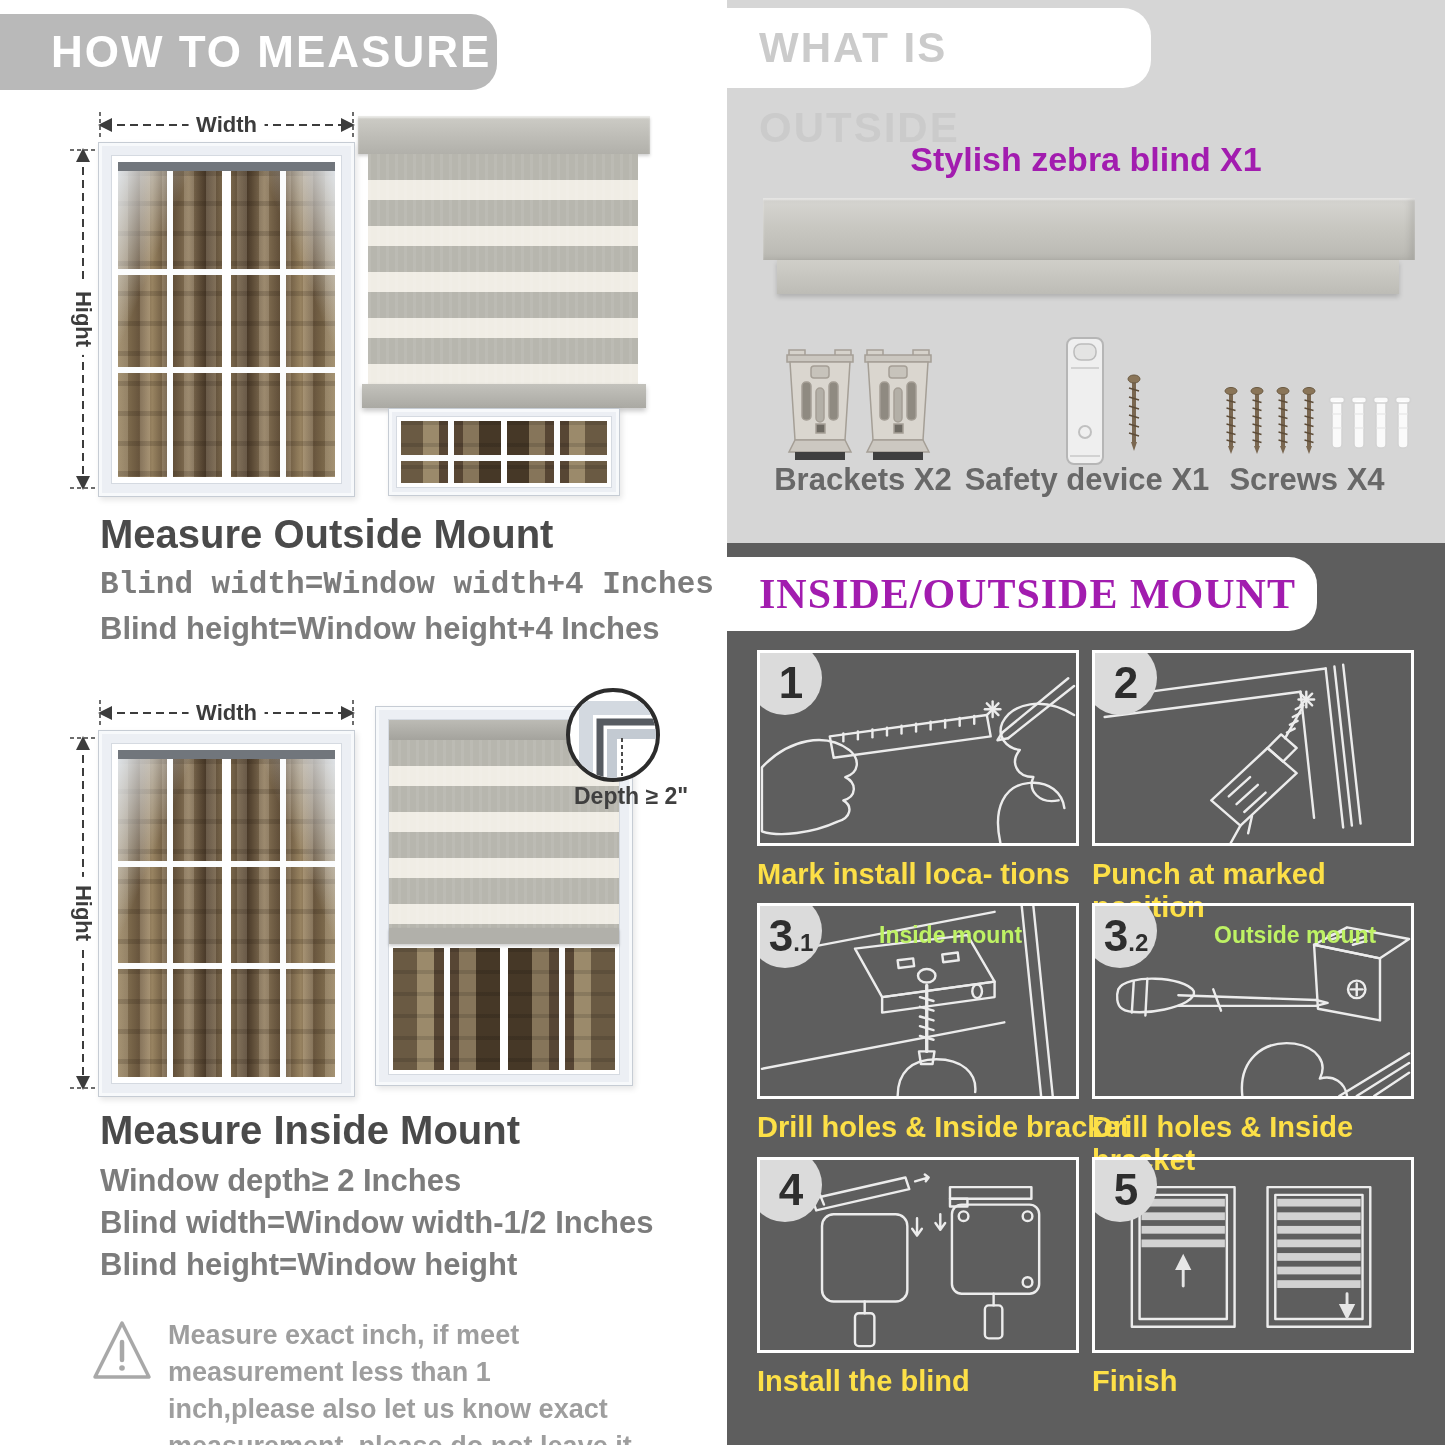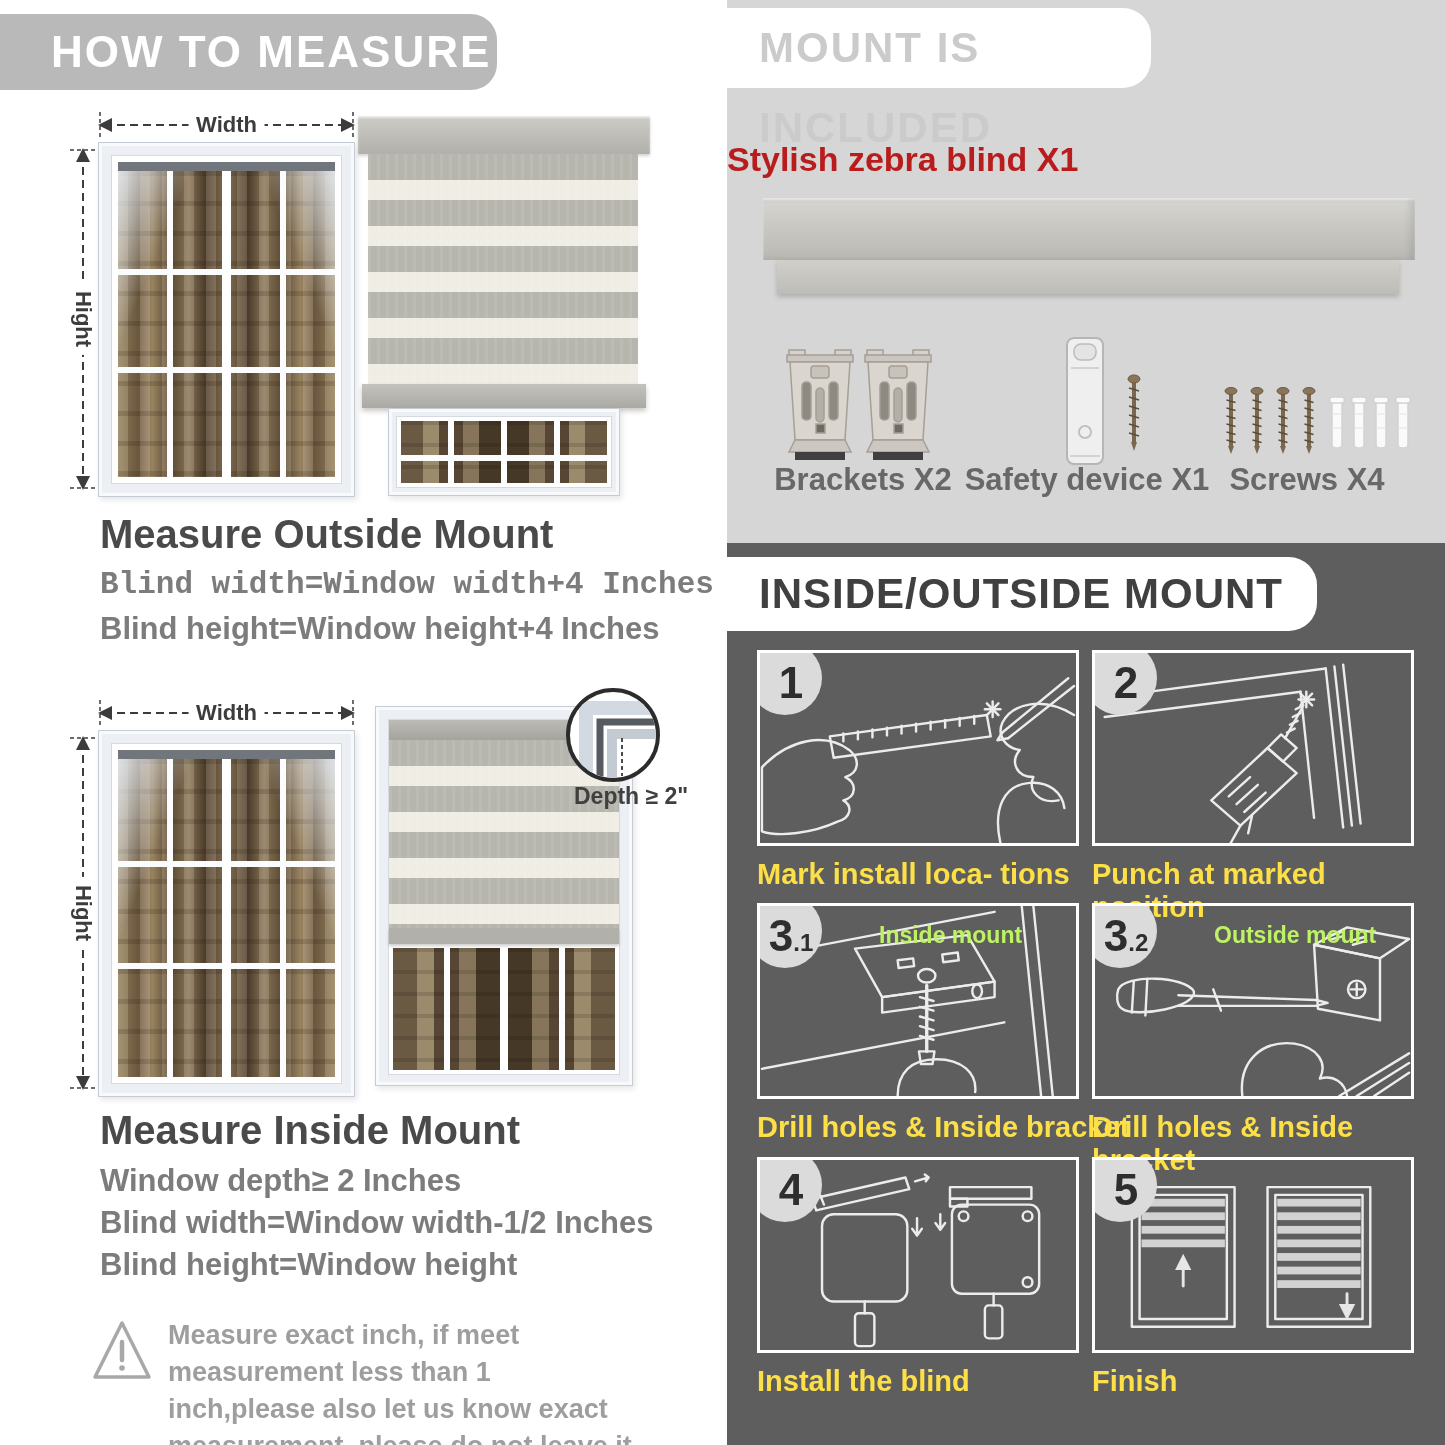--- a/index.html
+++ b/index.html
@@ -59,34 +59,34 @@
   .depth-label{left:574px;top:783px;font-weight:bold;font-size:23px;color:#3f3f3f;}
 
   .note-text{left:168px;top:1317px;width:470px;font-weight:bold;font-size:27px;
     line-height:37px;color:#9e9e9e;}
 
   
   .panel-light{left:727px;top:0;width:718px;height:543px;background:#d6d6d6;}
   .banner-white{position:absolute;left:0;top:8px;width:424px;height:80px;background:#fff;
     border-radius:0 28px 28px 0;color:#cbcbcb;font-weight:bold;font-size:42px;
     line-height:80px;padding-left:32px;letter-spacing:2px;box-sizing:border-box;}
-  .product-label{position:absolute;left:0;top:140px;width:100%;
-    font-weight:bold;font-size:34px;color:#b91c1c;}
+  .product-label{position:absolute;left:0;top:140px;width:100%;text-align:center;
+    font-weight:bold;font-size:34px;color:#a21caf;}
   .cassette-main{position:absolute;left:36px;top:198px;width:652px;height:62px;
     background:linear-gradient(180deg,#d7d6d2 0%,#c9c8c2 45%,#b9b8b2 100%);
     box-shadow:inset -5px 0 7px rgba(0,0,0,.10), inset 0 2px 2px rgba(255,255,255,.65);}
   .cassette-lip{position:absolute;left:50px;top:260px;width:622px;height:34px;
     background:linear-gradient(180deg,#d0cfc9,#bdbcb6);box-shadow:0 3px 5px rgba(0,0,0,.18);}
   .item-label{position:absolute;top:462px;text-align:center;font-weight:bold;
     font-size:31px;color:#686868;}
 
   .panel-dark{left:727px;top:543px;width:718px;height:902px;background:#5e5e5e;}
   .banner-white2{position:absolute;left:0;top:14px;width:590px;height:74px;background:#fff;
-    border-radius:0 28px 28px 0;color:#404040;font-weight:bold;font-size:42px;
-    line-height:74px;padding-left:32px;letter-spacing:1px;box-sizing:border-box;}
+    border-radius:0 28px 28px 0;color:#a21caf;font-weight:bold;font-size:42px;
+    line-height:74px;padding-left:32px;letter-spacing:1px;box-sizing:border-box;font-family:Liberation Serif, serif;}
   .cell{position:absolute;width:322px;height:196px;border:3px solid #fff;
     box-sizing:border-box;overflow:hidden;}
   .badge{position:absolute;left:-12px;top:-12px;width:74px;height:74px;border-radius:50%;
     background:#dbdbdb;color:#2e2e2e;font-weight:bold;font-size:44px;
     display:flex;align-items:center;justify-content:center;
     padding:10px 0 0 12px;box-sizing:border-box;z-index:4;}
   .badge .sub{font-size:24px;margin-top:14px;}
   .tag{position:absolute;left:84px;top:16px;color:#bef264;font-weight:bold;font-size:23px;z-index:4;margin-left:35px;}
   .art{position:absolute;inset:0;}
   .caption{position:absolute;color:#fde047;font-weight:bold;font-size:29px;}
@@ -243,21 +243,21 @@
   <div class="abs" style="left:92px;top:1318px;width:60px;height:66px;">
     <svg width="60" height="66" viewBox="0 0 60 66">
       <path d="M30,5 L57,59 L3,59 Z" fill="none" stroke="#a8a8a8" stroke-width="3.5" stroke-linejoin="round"></path>
       <line x1="30" y1="24" x2="30" y2="42" stroke="#a8a8a8" stroke-width="4.5" stroke-linecap="round"></line>
       <circle cx="30" cy="50" r="2.8" fill="#a8a8a8"></circle>
     </svg>
   </div>
   <div class="abs note-text">Measure exact inch, if meet measurement less than 1 inch,please also let us know exact measurement, please do not leave it</div>
 
   <div class="abs panel-light">
-    <div class="banner-white">MOUNT IS INCLUDED</div>
+    <div class="banner-white">WHAT IS OUTSIDE</div>
     <div class="product-label">Stylish zebra blind X1</div>
     <div class="cassette-main"></div>
     <div class="cassette-lip"></div>
 
     <div class="abs" style="left:58px;top:340px;">
       <svg width="70" height="124" viewBox="0 0 70 124">
         <g stroke="#a59f96" stroke-width="1.5">
           <path d="M4,10 h16 v6 h-16 z" fill="#d6d2cb"></path>
             <path d="M50,10 h16 v6 h-16 z" fill="#d6d2cb"></path>
           <rect x="2" y="15" width="66" height="7" fill="#cbc7c0"></rect>

